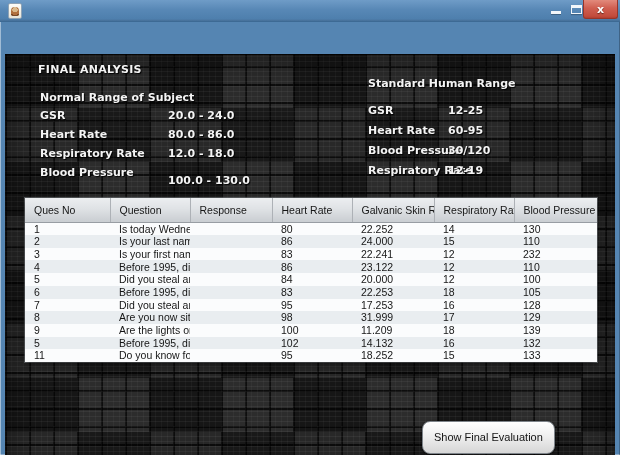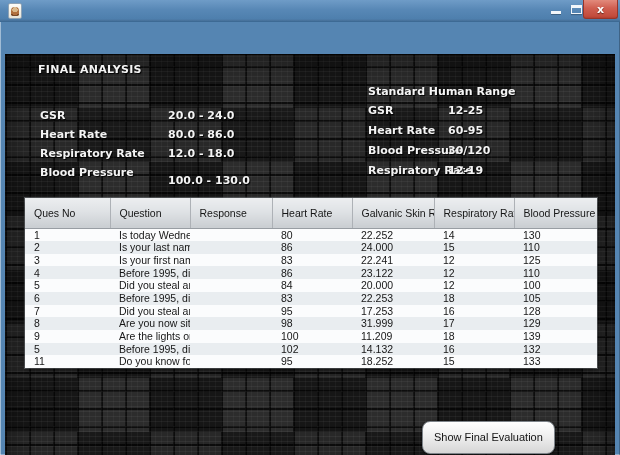--- a/index.html
+++ b/index.html
@@ -68,21 +68,21 @@
   
   .table-wrap {
     position:absolute; left:20px; top:144px; width:572px;
     box-shadow:0 2px 8px rgba(0,0,0,.65), 0 0 0 1px rgba(150,155,160,.55);
   }
   table.results {
     border-collapse:collapse; table-layout:fixed; width:572px;
     background:#fff; font:10.5px "Liberation Sans",sans-serif; color:#161616;
   }
   table.results th {
-    height:30px; padding:0 2px 0 9px;
+    height:24px; padding:0 2px 0 9px;
     background:linear-gradient(#eceef0, #dfe2e5 45%, #cbcfd3 95%);
     border-right:1px solid #adb1b6; border-bottom:1px solid #989da3;
     font-weight:400; text-align:left; white-space:nowrap; overflow:hidden;
   }
   table.results th:last-child { border-right:none; }
   table.results td {
     height:12.7px; line-height:12.6px; padding:0 2px 0 9px;
     white-space:nowrap; overflow:hidden;
   }
   table.results tbody tr:nth-child(odd)  { background:#fbfcfd; }
@@ -115,30 +115,31 @@
           <span class="glyph-max"></span>
         </div>
       <div class="win-btn btn-close"><span>x</span></div>
     </div>
   </div>
 
   <div class="content">
 
     <span class="dk fa-title" style="left:33px; top:9px;">FINAL ANALYSIS</span>
 
+    <span class="dk" style="left:35px; top:37px;">Normal Range of Subject</span>
     <span class="dk" style="left:35px; top:55px;">GSR</span>
     <span class="dk" style="left:163px;top:55px;">20.0 - 24.0</span>
     <span class="dk" style="left:35px; top:74px;">Heart Rate</span>
     <span class="dk" style="left:163px;top:74px;">80.0 - 86.0</span>
     <span class="dk" style="left:35px; top:93px;">Respiratory Rate</span>
     <span class="dk" style="left:163px;top:93px;">12.0 - 18.0</span>
     <span class="dk" style="left:35px; top:112px;">Blood Pressure</span>
     <span class="dk" style="left:163px;top:120px;">100.0 - 130.0</span>
 
-    <span class="dk" style="left:363px;top:31px;text-align:right;">Standard Human Range</span>
+    <span class="dk" style="left:363px;top:23px;text-align:right;">Standard Human Range</span>
     <span class="dk" style="left:363px;top:50px;">GSR</span>
     <span class="dk" style="left:443px;top:50px;">12-25</span>
     <span class="dk" style="left:363px;top:70px;">Heart Rate</span>
     <span class="dk" style="left:443px;top:70px;">60-95</span>
     <span class="dk" style="left:363px;top:90px;">Blood Pressure</span>
     <span class="dk" style="left:443px;top:90px;">30/120</span>
     <span class="dk" style="left:363px;top:110px;">Respiratory Rate</span>
     <span class="dk" style="left:443px;top:110px;">12-19</span>
 
     <div class="table-wrap">
@@ -182,21 +183,21 @@
               <td>15</td>
               <td>110</td>
             </tr>
             <tr>
               <td>3</td>
               <td>Is your first nam...</td>
               <td></td>
               <td>83</td>
               <td>22.241</td>
               <td>12</td>
-              <td>125</td>
+              <td>232</td>
             </tr>
             <tr>
               <td>4</td>
               <td>Before 1995, di...</td>
               <td></td>
               <td>86</td>
               <td>23.122</td>
               <td>12</td>
               <td>110</td>
             </tr>

